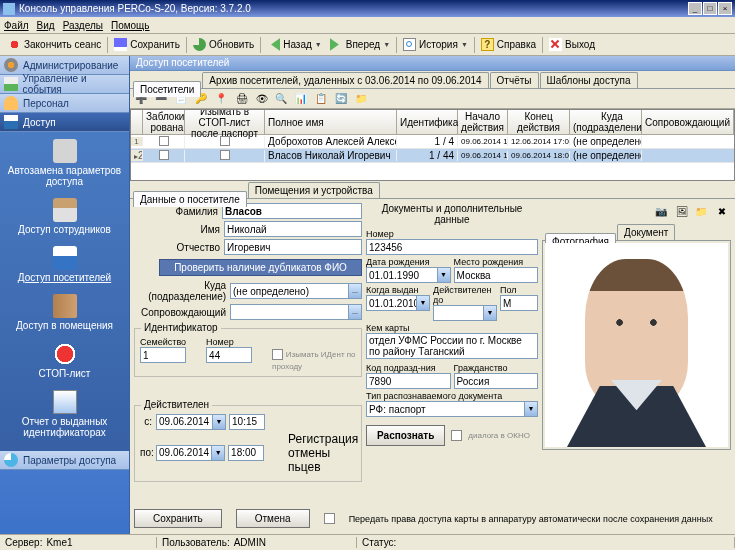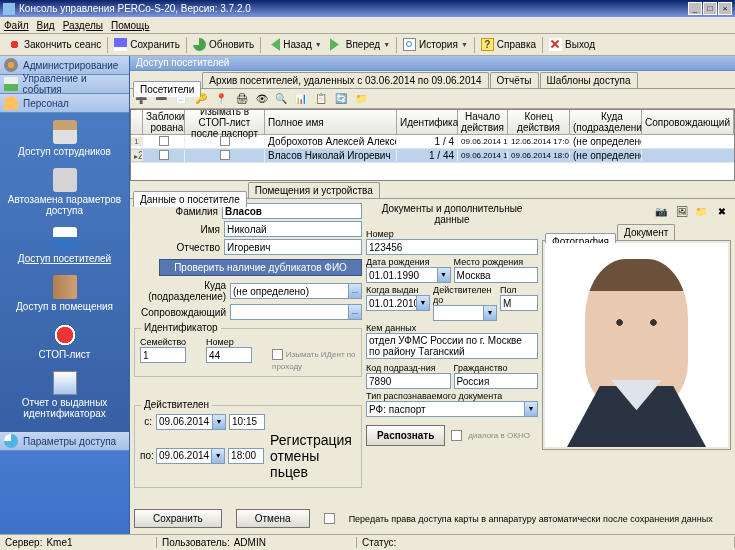--- a/index.html
+++ b/index.html
@@ -159,28 +159,32 @@
         <span>Администрирование</span>
       </div>
     <div class="navhead">
         <span class="nico nico-events"></span>
         <span>Управление и события</span>
       </div>
     <div class="navhead">
         <span class="nico nico-personnel"></span>
         <span>Персонал</span>
       </div>
+    <div class="navhead dark">
+        <span class="nico nico-access"></span>
+        <span>Доступ</span>
+      </div>
     <div class="subnav">
+      <div class="item">
+          <div class="sico" style="background:#d4d4d4;border-radius:3px;"></div>
+          <span>Автозамена параметров доступа</span>
+        </div>
       <div class="item">
           <div class="sico" style="background:linear-gradient(#c9a070 40%,#e0e0e0 41%);border-radius:3px;"></div>
           <span>Доступ сотрудников</span>
-        </div>
-      <div class="item">
-          <div class="sico" style="background:#d4d4d4;border-radius:3px;"></div>
-          <span>Автозамена параметров доступа</span>
         </div>
       <div class="item active">
           <div class="sico" style="background:linear-gradient(#fff 40%,#3573c5 41%);border-radius:3px;"></div>
           <span>Доступ посетителей</span>
         </div>
       <div class="item">
           <div class="sico" style="background:linear-gradient(90deg,#b08050,#d0a070);border-radius:2px;"></div>
           <span>Доступ в помещения</span>
         </div>
       <div class="item">
@@ -315,21 +319,21 @@
                 </div>
               <input class="inp" style="width: 36px; margin-left: 3px;" value="10:15">
             </div>
             <div class="formrow">
                 <label style="width:16px;">по:</label>
               <div class="dropdown" style="width:70px;">
                   <span>09.06.2014</span>
                   <div class="db">▼</div>
                 </div>
               <input class="inp" style="width: 36px; margin-left: 3px;" value="18:00">
-              <span style="font-size:14px;margin-left:6px;">Регистрация отмены пьцев</span>
+              <span style="font-size:12px;margin-left:24px;">Регистрация отмены пьцев</span>
             </div>
           </div>
         </div>
 
         <div class="col2">
           <div style="text-align:center;font-size:10px;margin-bottom:4px;">Документы и дополнительные данные</div>
           <div style="font-size:9px;">Номер</div>
           <input class="inp" style="width: 100%;" value="123456">
           <div style="display:flex;gap:3px;margin-top:2px;">
             <div style="flex:1;">
@@ -351,21 +355,21 @@
               </div>
             <div style="width:64px;">
                 <div style="font-size:9px;">Действителен до</div>
                 <div class="dropdown">
                   <span></span>
                   <div class="db">▼</div>
                 </div>
               </div>
             <div style="flex:1;"><div style="font-size:9px;">Пол</div><input class="inp" style="width: 100%;" value="М"></div>
           </div>
-          <div style="font-size:9px;margin-top:2px;">Кем данных</div>
+          <div style="font-size:9px;margin-top:2px;">Кем карты</div>
           <textarea class="inp" style="width: 100%; height: 26px; resize: none;">отдел УФМС России по г. Москве по району Таганский</textarea>
           <div style="display:flex;gap:3px;margin-top:2px;">
             <div style="flex:1;"><div style="font-size:9px;">Код подразд-ния</div><input class="inp" style="width: 100%;" value="7890"></div>
             <div style="flex:1;"><div style="font-size:9px;">Гражданство</div><input class="inp" style="width: 100%;" value="Россия"></div>
           </div>
           <div style="font-size:9px;margin-top:2px;">Тип распознаваемого документа</div>
           <div class="dropdown">
               <span>РФ: паспорт</span>
               <div class="db">▼</div>
             </div>

